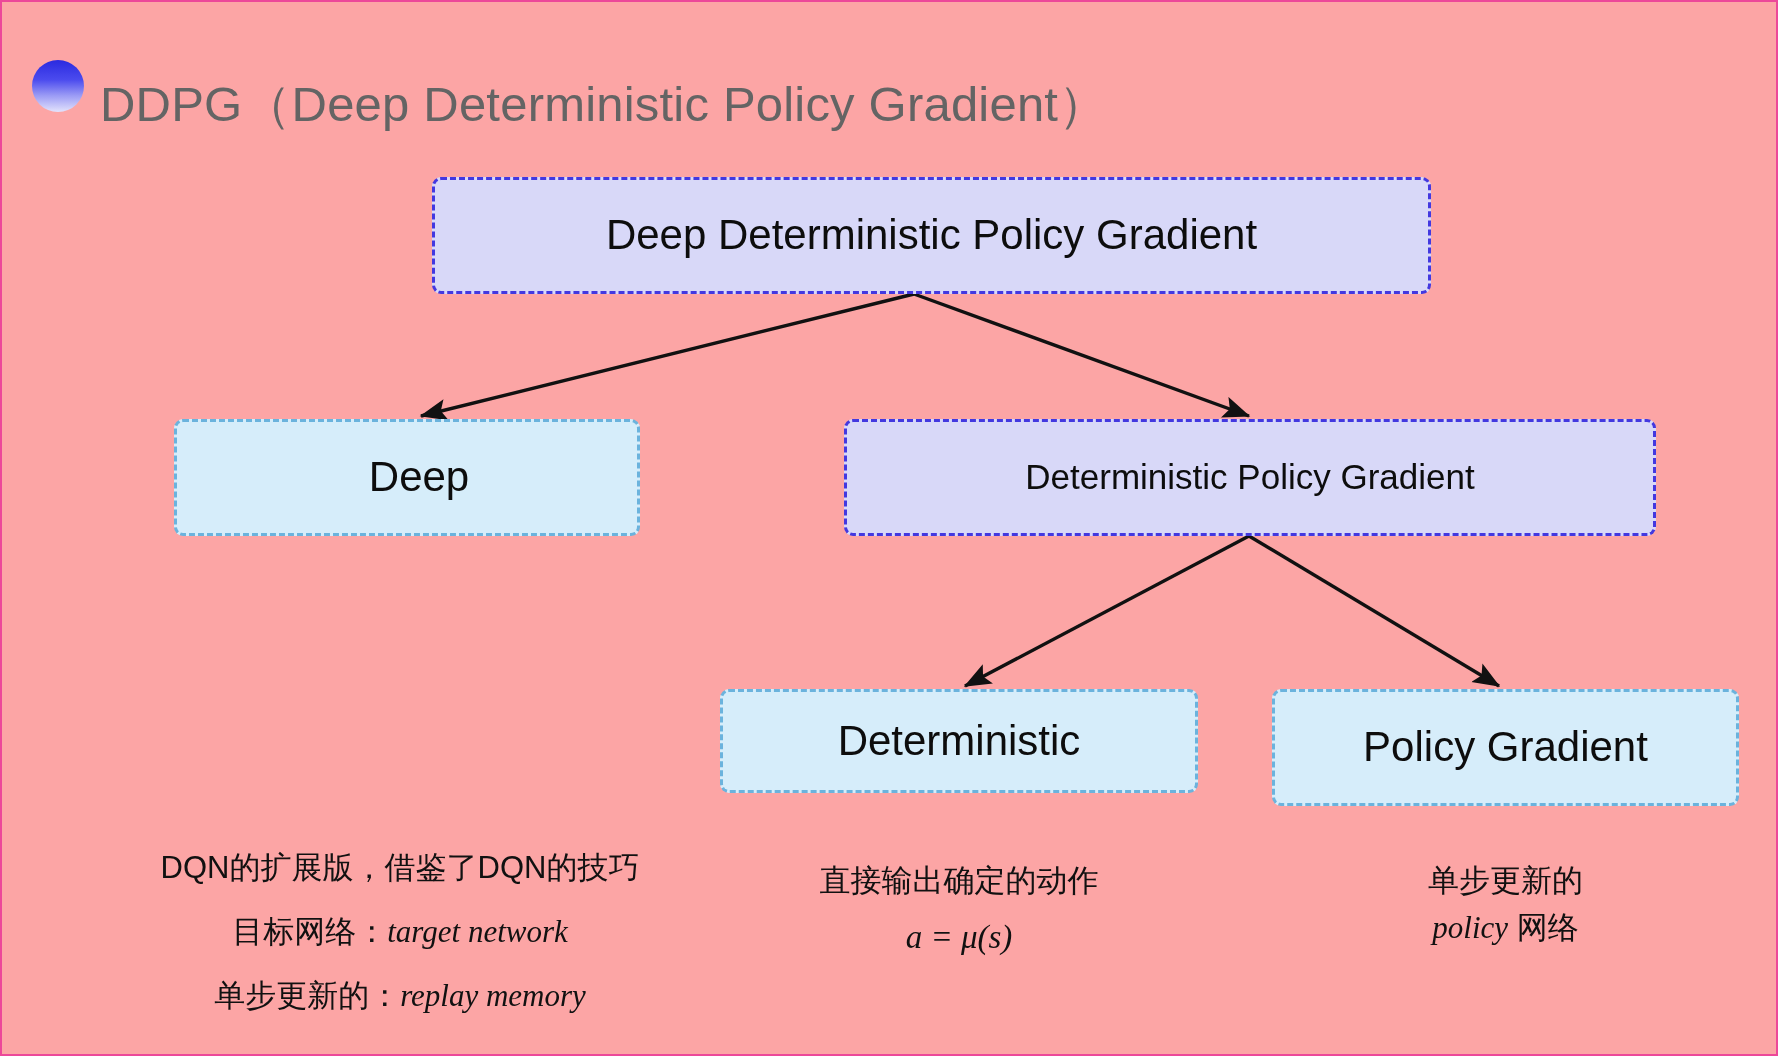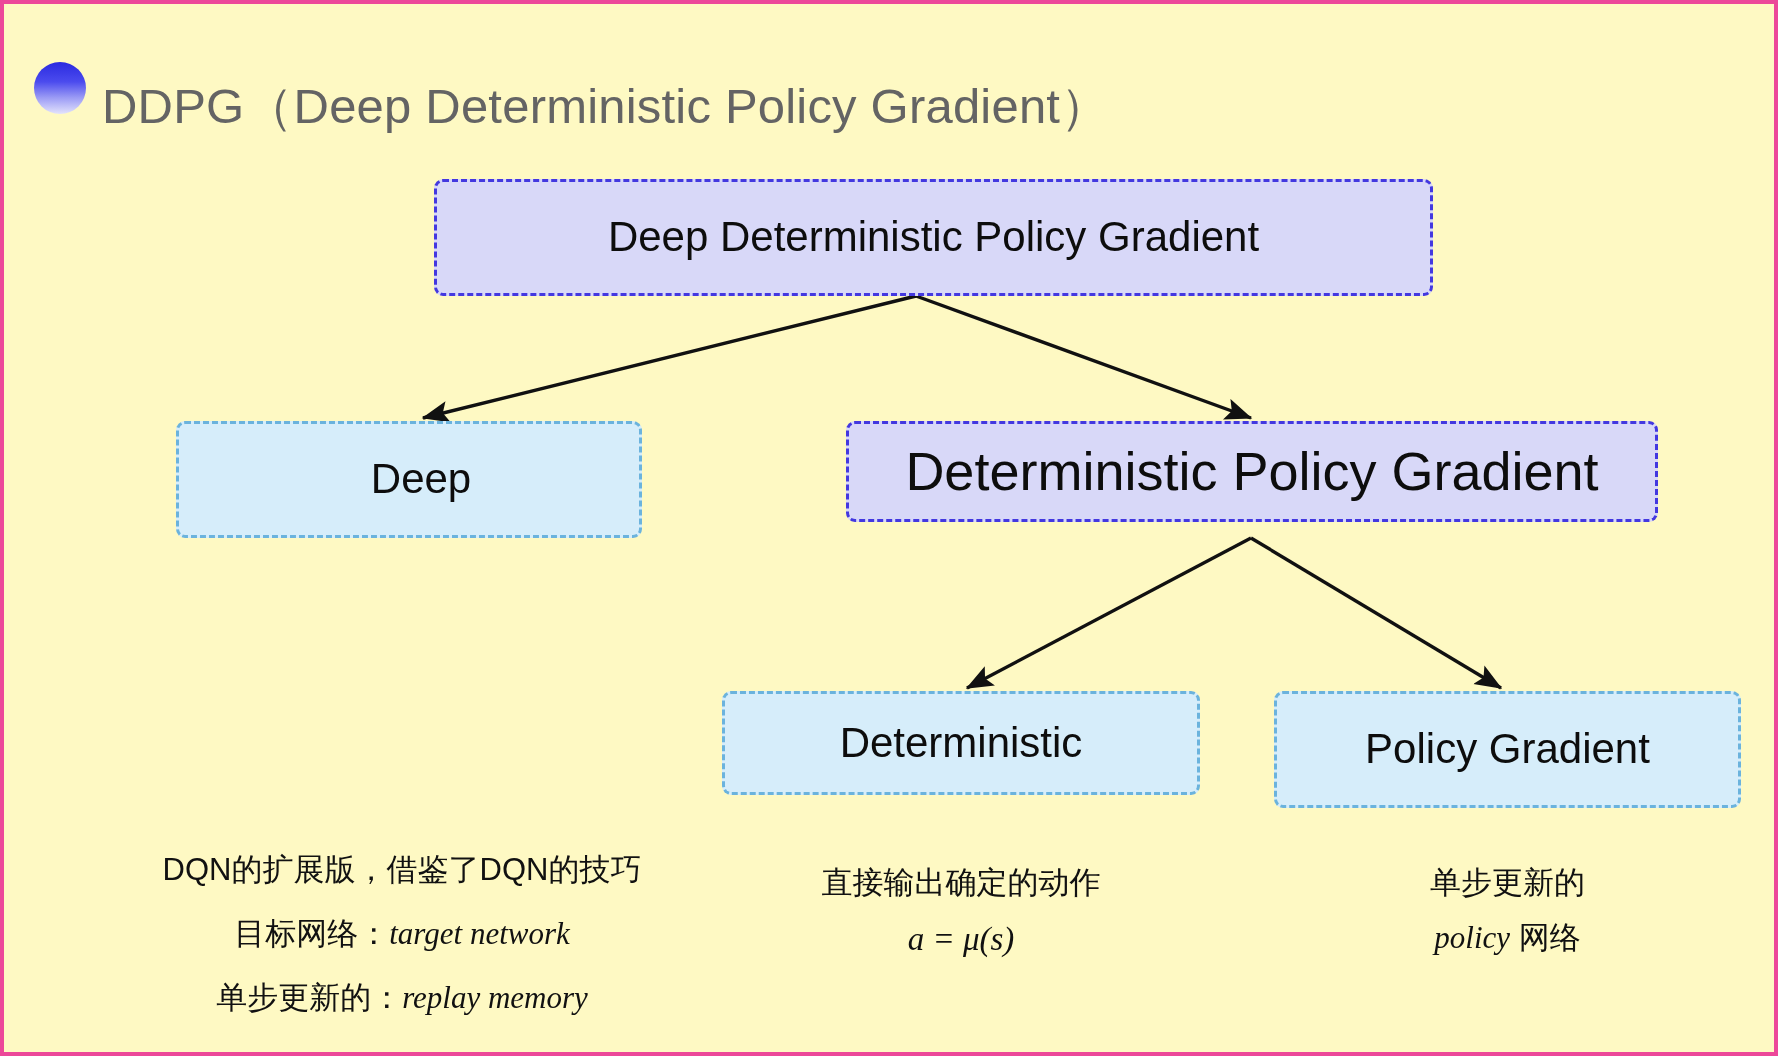--- a/index.html
+++ b/index.html
@@ -4,25 +4,25 @@
 <style>
   html, body {
     margin: 0;
     padding: 0;
     background: #ffffff;
   }
   #slide {
     position: relative;
     width: 1778px;
     height: 1056px;
-    background: #fef9c3;
+    background: #fca5a5;
     overflow: hidden;
     font-family: "Liberation Sans", "DejaVu Sans", sans-serif;
     box-sizing: border-box;
-    border: 4px solid #ec4899;
+    border: 2px solid #ec4899;
   }
 
   
   #title-accent {
     position: absolute;
     left: 30px;
     top: 58px;
     width: 52px;
     height: 52px;
     border-radius: 50%;
@@ -56,21 +56,21 @@
     background: #d8d8f8;
     border: 3px dashed #4338e0;
   }
   .node.cyan {
     background: #d6edfa;
     border: 3px dashed #6bb3dd;
   }
 
   #node-root   { left: 430px; top: 175px; width: 999px; height: 117px; font-size: 42px; }
   #node-deep   { left: 172px; top: 417px; width: 466px; height: 117px; font-size: 42px; padding-left: 24px; }
-  #node-dpg    { left: 842px; top: 417px; width: 812px; height: 101px; font-size: 54px; }
+  #node-dpg    { left: 842px; top: 417px; width: 812px; height: 117px; font-size: 35px; }
   #node-det    { left: 718px; top: 687px; width: 478px; height: 104px; font-size: 42px; }
   #node-pg     { left: 1270px; top: 687px; width: 467px; height: 117px; font-size: 42px; }
 
   
   #arrows {
     position: absolute;
     left: 0;
     top: 0;
     width: 1778px;
     height: 1056px;
@@ -111,21 +111,21 @@
     font-size: 33px;
     margin-top: 8px;
   }
 
   #caption-pg {
     left: 1270px;
     top: 855px;
     width: 467px;
     font-size: 31px;
   }
-  #caption-pg .line2 { margin-top: 8px; }
+  #caption-pg .line2 { margin-top: 0; }
 </style>
 </head>
 <body>
 
 <div id="slide">
 
   <div id="title-accent"></div>
   <div id="page-title">DDPG（Deep Deterministic Policy Gradient）</div>
 
   <svg id="arrows" viewBox="0 0 1778 1056" xmlns="http://www.w3.org/2000/svg">

